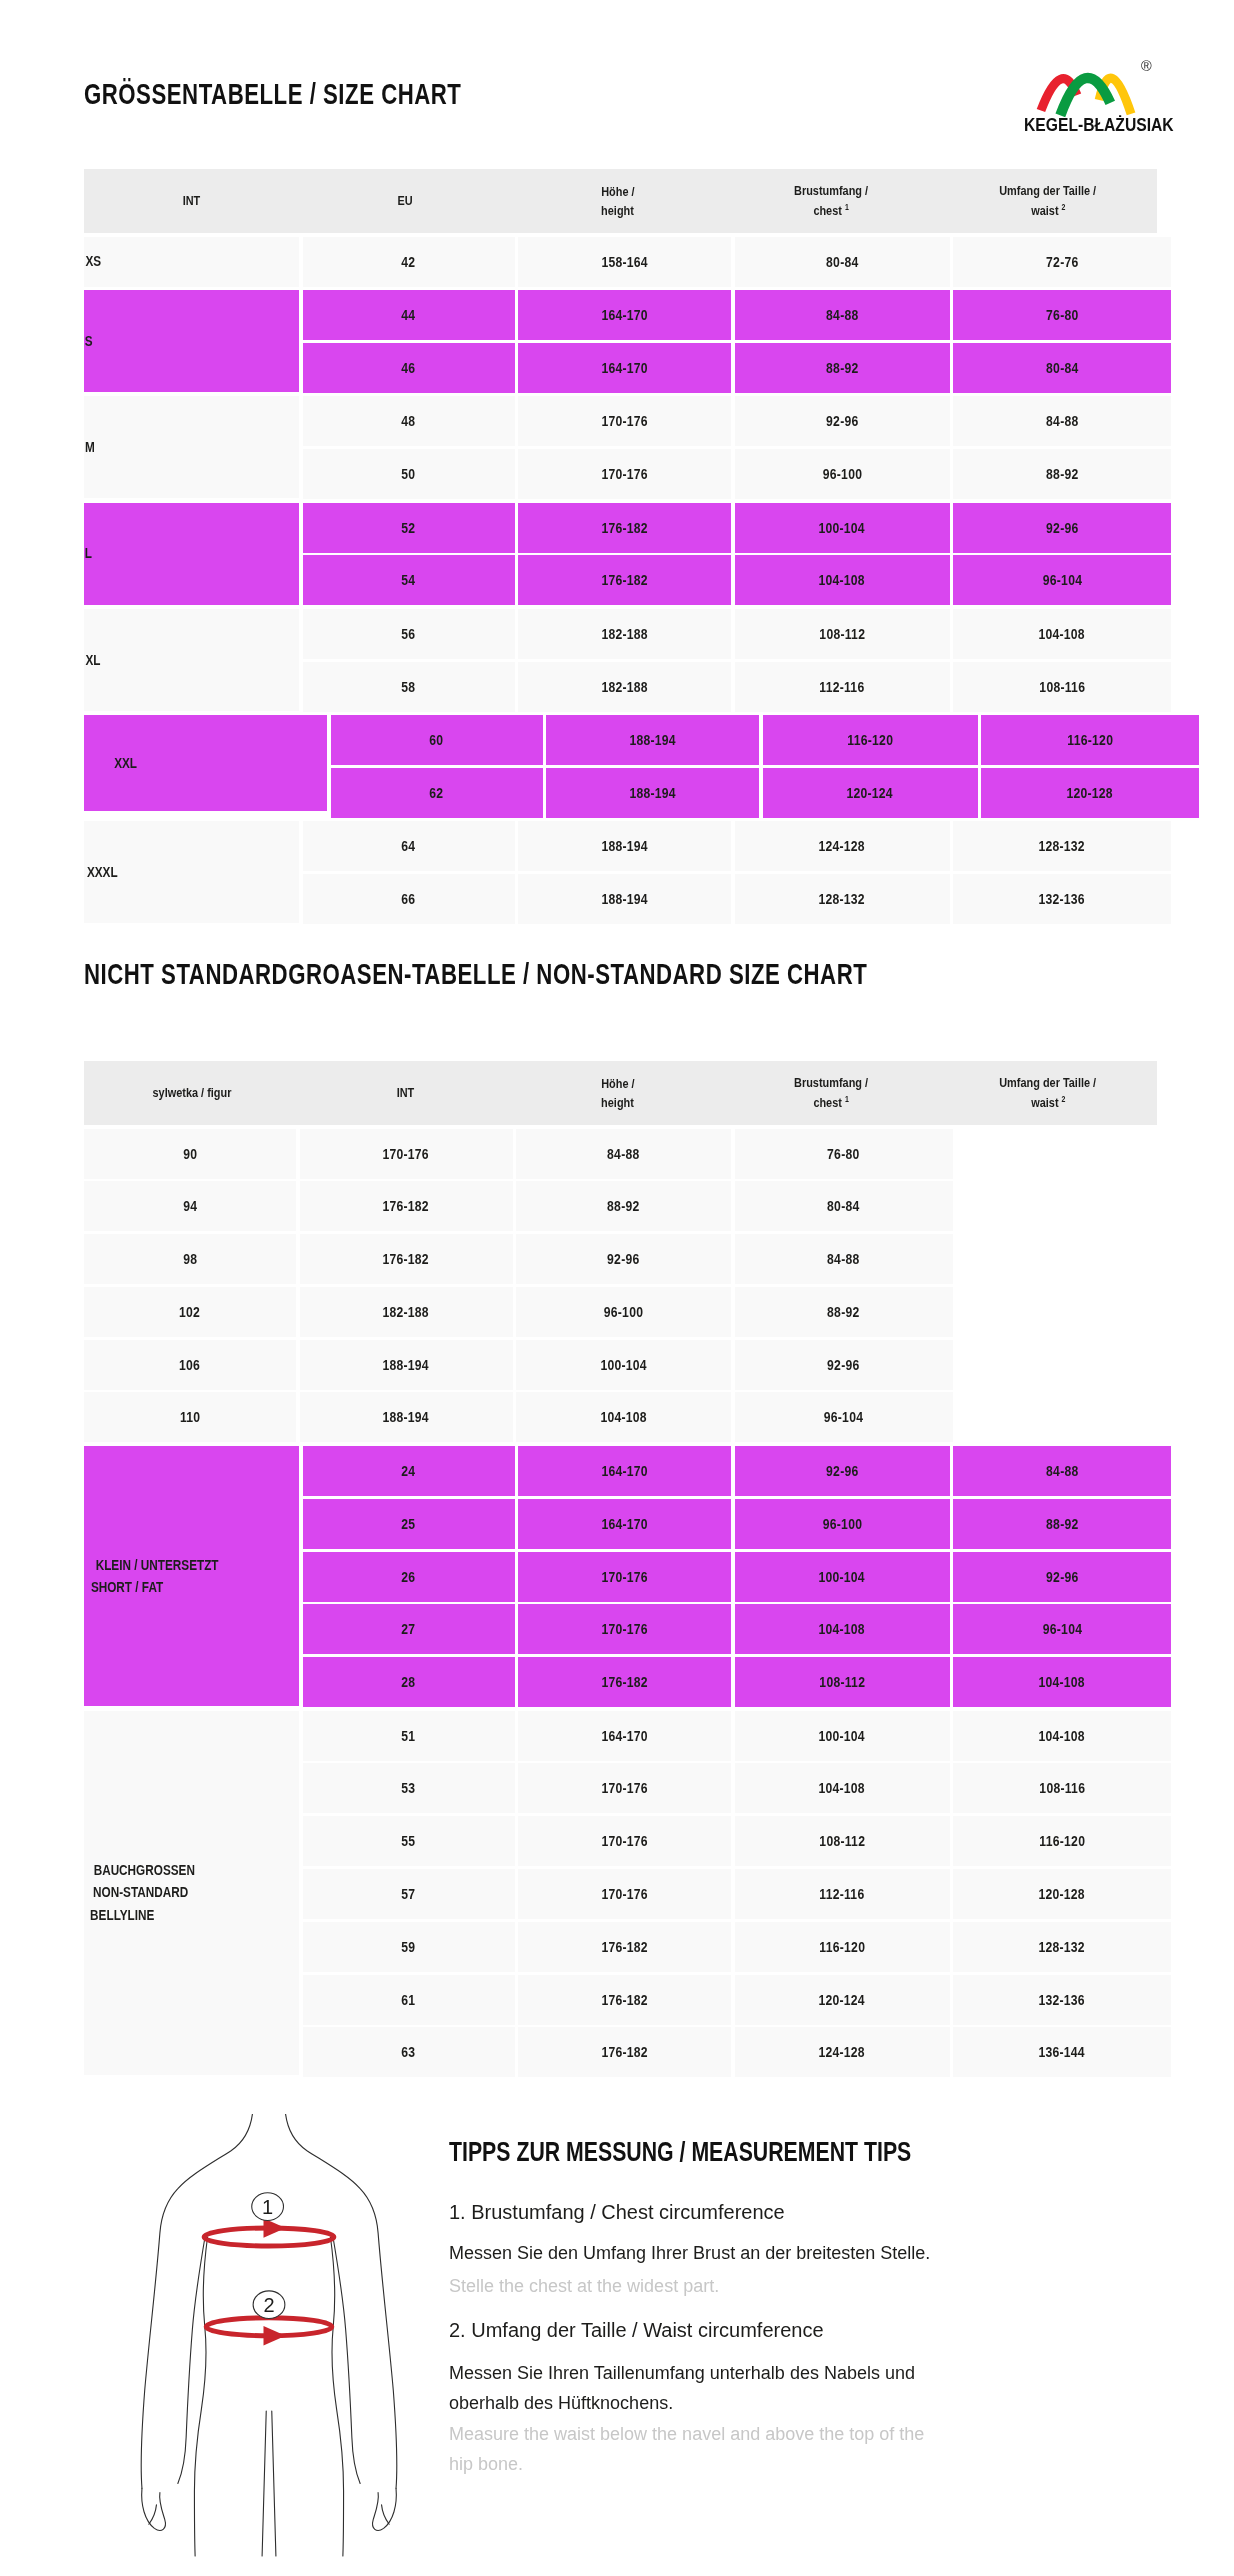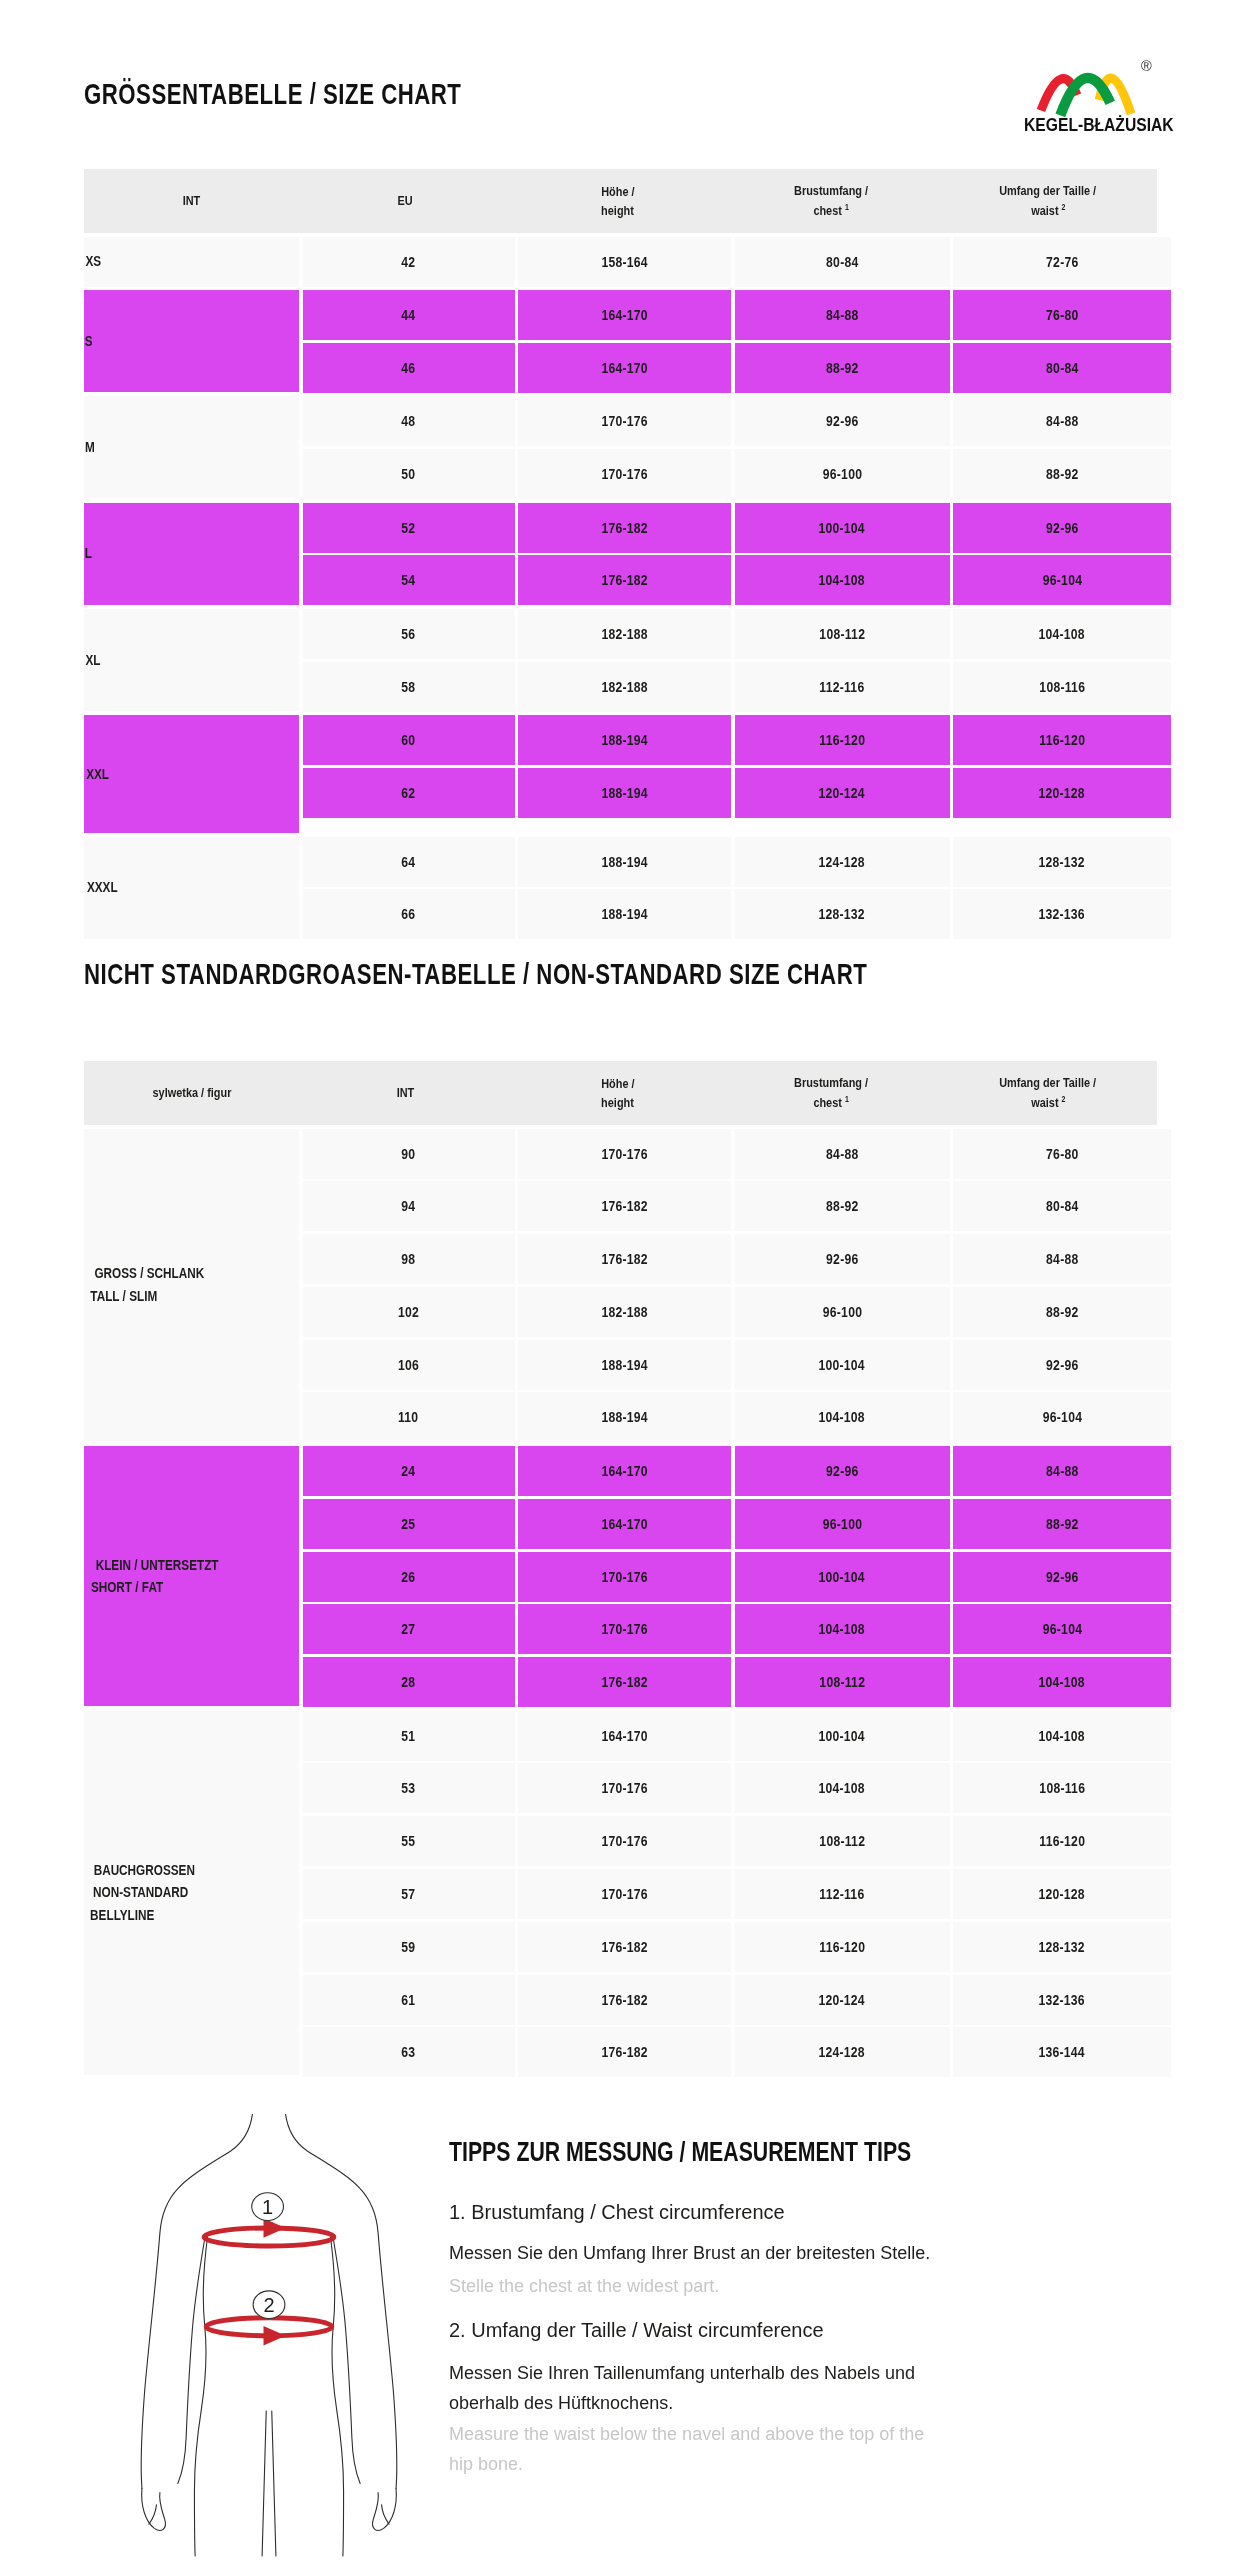--- a/index.html
+++ b/index.html
@@ -243,21 +243,21 @@
             <div class="dcell shade-light">
               <span class="cx">112-116</span>
             </div>
             <div class="dcell shade-light">
               <span class="cx">108-116</span>
             </div>
           </div>
         </div>
       </div>
       <div class="grp">
-        <div class="glabel shade-dark" style="height: 118px;">
+        <div class="glabel shade-dark" style="height: 96px; padding-left: 28px;">
           <div class="cx">XXL</div>
         </div>
         <div class="rows">
           <div class="drow">
             <div class="dcell shade-dark">
               <span class="cx">60</span>
             </div>
             <div class="dcell shade-dark">
               <span class="cx">188-194</span>
             </div>
@@ -336,24 +336,20 @@
         <div class="cell hcell">
           <div class="cx">Brustumfang /</div>
           <div class="cx">chest&nbsp;<sup>1</sup></div>
         </div>
         <div class="cell hcell">
           <div class="cx">Umfang der Taille /</div>
           <div class="cx">waist&nbsp;<sup>2</sup></div>
         </div>
       </div>
       <div class="grp">
-        <div class="glabel shade-light" style="height: 312px;">
-          <div class="cx">GROSS / SCHLANK</div>
-          <div class="cx">TALL / SLIM</div>
-        </div>
         <div class="rows">
           <div class="drow">
             <div class="dcell shade-light">
               <span class="cx">90</span>
             </div>
             <div class="dcell shade-light">
               <span class="cx">170-176</span>
             </div>
             <div class="dcell shade-light">
               <span class="cx">84-88</span>

